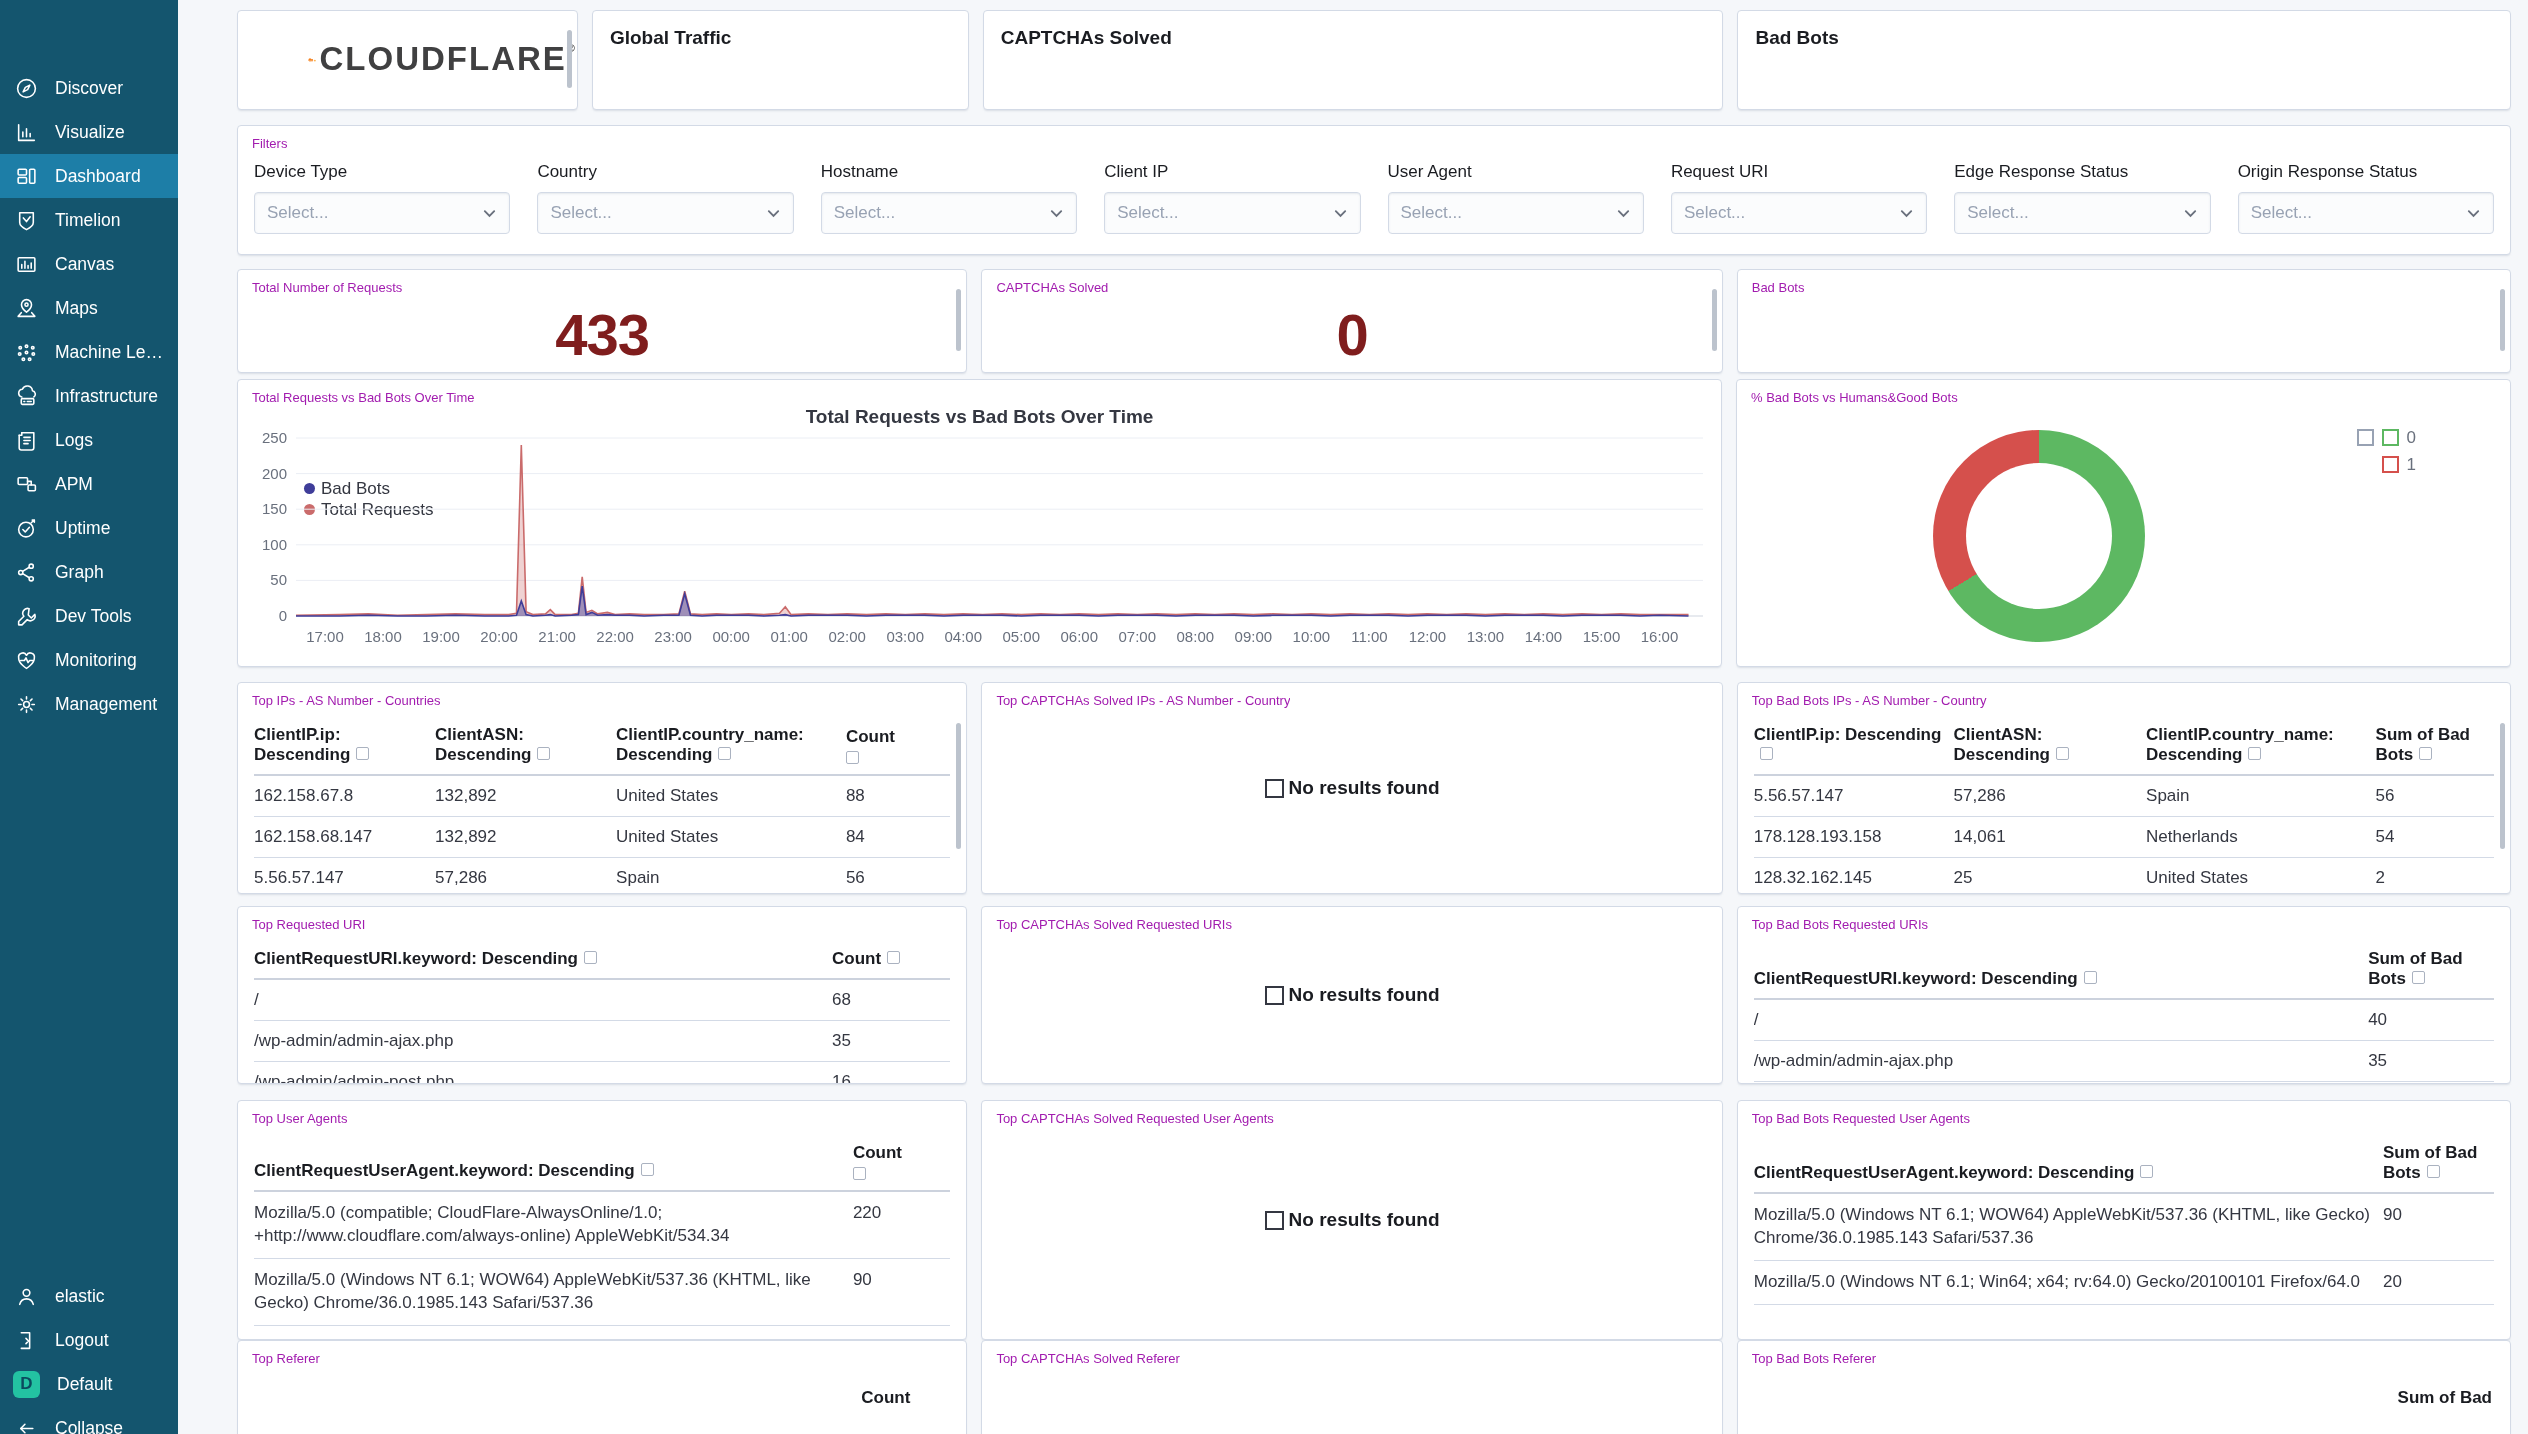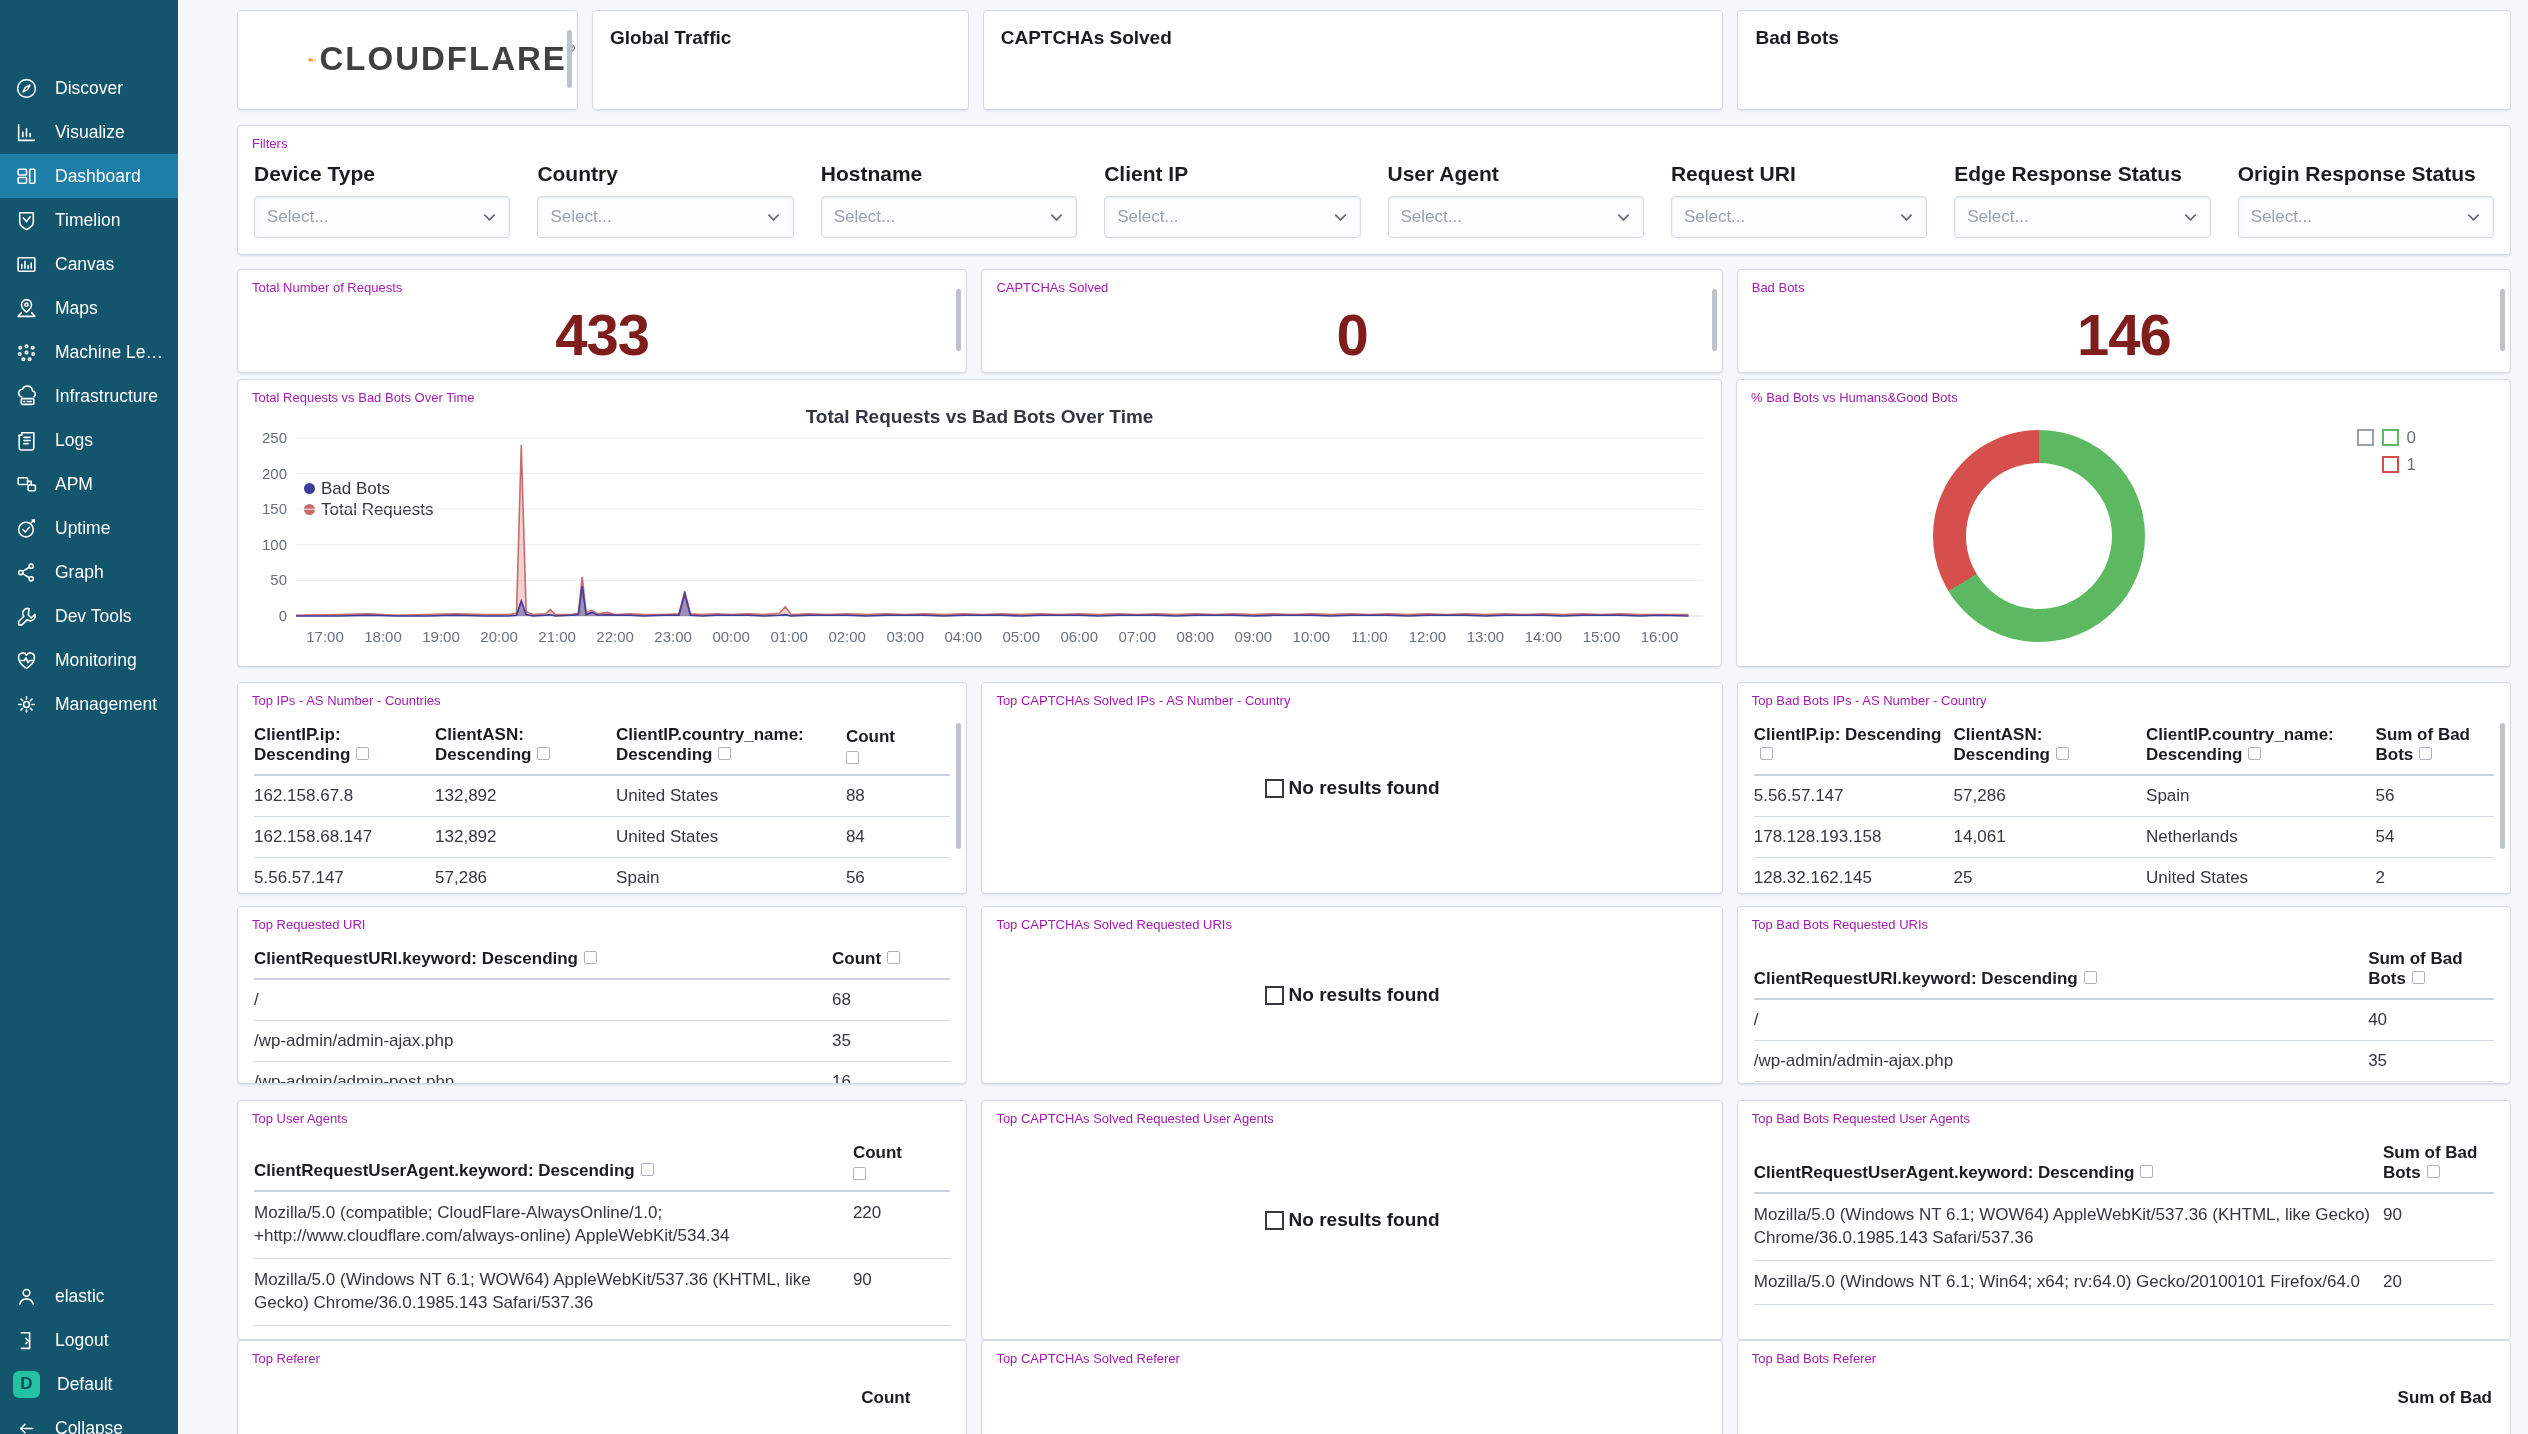--- a/index.html
+++ b/index.html
@@ -41,21 +41,21 @@
   .scrollbar{position:absolute;right:5px;top:19%;width:5px;height:60%;background:#bcc3cd;border-radius:3px}
 
   
   .logo-stack{position:absolute;inset:0;display:flex;flex-direction:row;align-items:center;justify-content:center}
   .brand{font-size:33px;font-weight:700;letter-spacing:2px;color:#404041;line-height:1;margin-top:-4px}
   .brand sup{font-size:11px;vertical-align:18px}
 
   
   .filters-body{position:absolute;left:16px;right:16px;top:36px;display:flex;gap:27px}
   .fgroup{flex:1;min-width:0}
-  .flabel{font-weight:700;font-size:21px;color:#1a1c21;margin-bottom:10px;white-space:nowrap}
+  .flabel{font-weight:400;font-size:17px;color:#1a1c21;margin-bottom:10px;white-space:nowrap}
   .select{height:40px;border:1px solid #d3dae6;border-radius:4px;background:#fbfcfd;display:flex;
           align-items:center;justify-content:space-between;padding:0 12px;color:#98a2b3;font-size:17px;
           box-shadow:inset 0 1px 2px rgba(152,162,179,.22);cursor:pointer}
   .select svg{width:15px;height:15px;stroke:#69707d;fill:none;stroke-width:2;stroke-linecap:round;flex:none}
 
   
   .metric-value{position:absolute;bottom:4px;left:0;right:0;text-align:center;
                 font-size:58px;font-weight:700;color:#7f1d1d;letter-spacing:-1px}
 
   
@@ -363,21 +363,20 @@
       <div class="metric-value">433</div>
       <div class="scrollbar"></div>
     </div>
     <div class="panel w-c2">
       <div class="ptitle">CAPTCHAs Solved</div>
       <div class="metric-value">0</div>
       <div class="scrollbar"></div>
     </div>
     <div class="panel w-c3">
       <div class="ptitle">Bad Bots</div>
-      <div class="metric-value">146</div>
       <div class="scrollbar"></div>
     </div>
   </div>
 
   <div class="row r4">
     <div class="panel w-line">
       <div class="ptitle">Total Requests vs Bad Bots Over Time</div>
       <div class="chart-title">Total Requests vs Bad Bots Over Time</div>
       <div id="line-legend">
         <div class="leg-row">

